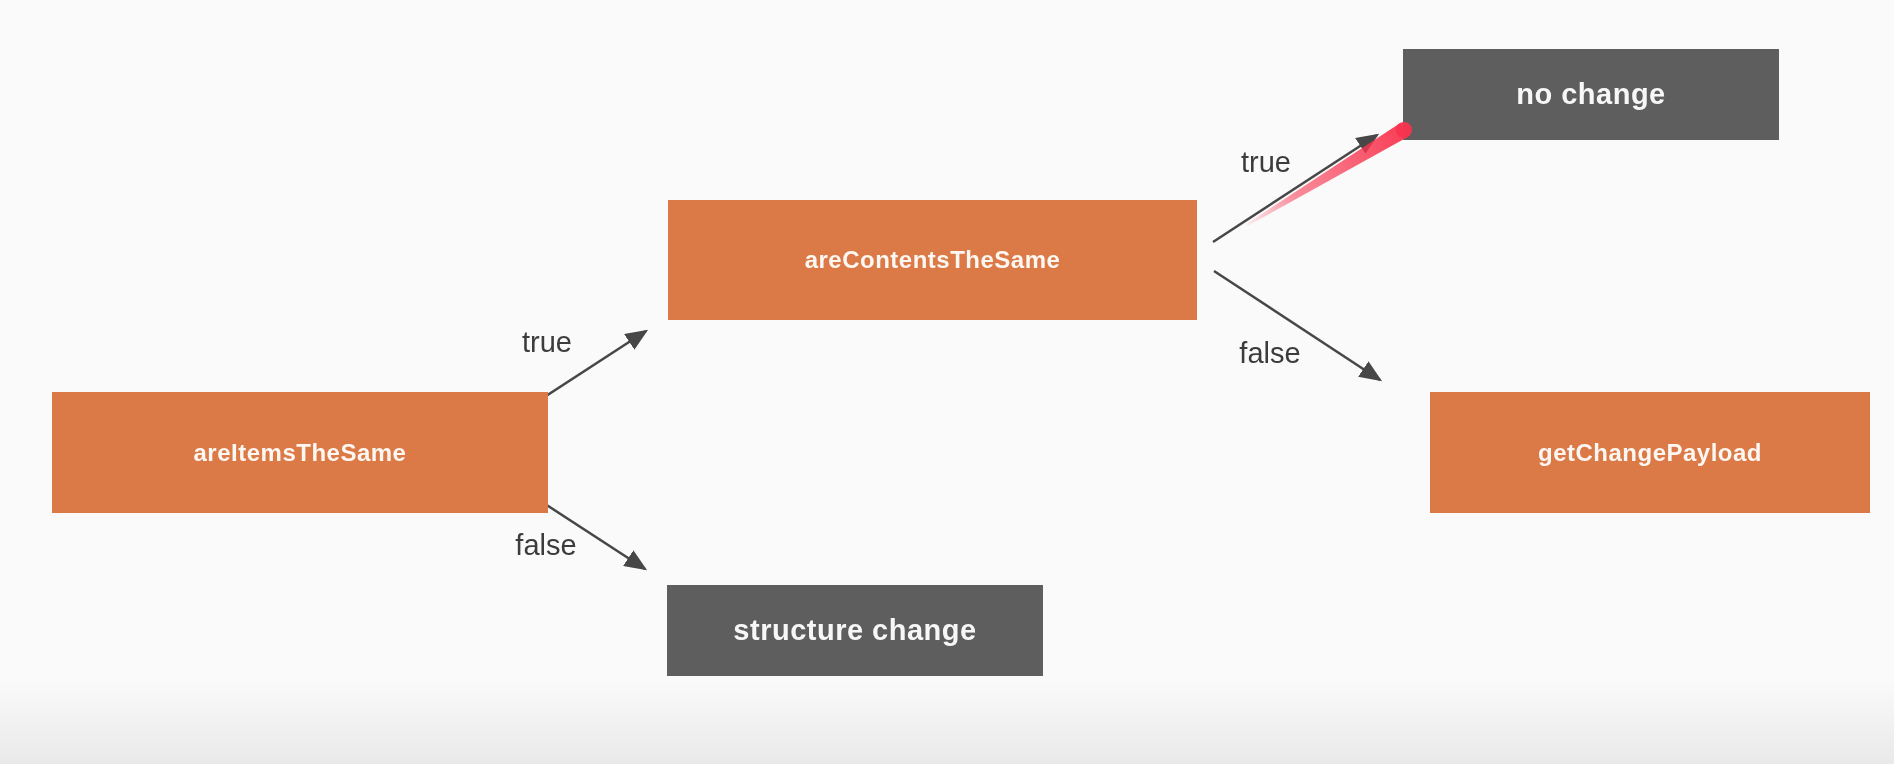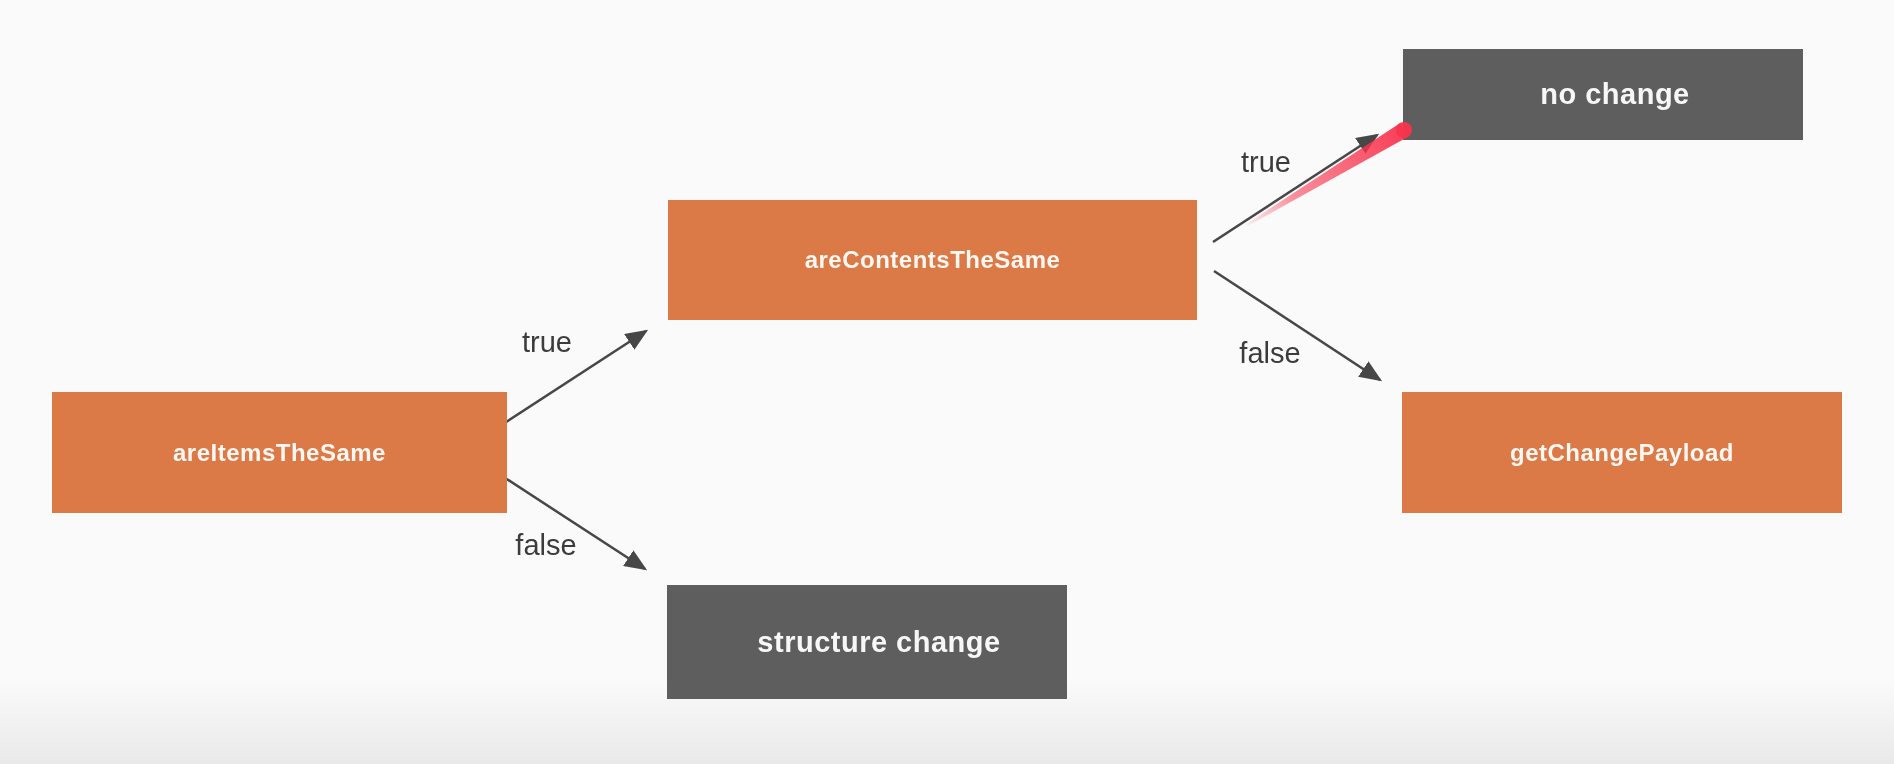--- a/index.html
+++ b/index.html
@@ -34,27 +34,26 @@
     letter-spacing: 0.5px;
   }
   .node--method {
     background: #db7a47;
     font-size: 24px;
   }
   .node--outcome {
     background: #5e5e5e;
     font-size: 29px;
     color: #f7f7f7;
-    padding-left: 24px;
   }
-  .n-are-items          { left: 52px;   top: 392px; width: 455px; height: 121px; }
+  .n-are-items          { left: 52px;   top: 392px; width: 496px; height: 121px; }
   .n-are-contents       { left: 668px;  top: 200px; width: 529px; height: 120px; }
   .n-no-change          { left: 1403px; top: 49px;  width: 376px; height: 91px;  }
   .n-get-change-payload { left: 1402px; top: 392px; width: 440px; height: 121px; }
-  .n-structure-change   { left: 667px;  top: 585px; width: 376px; height: 114px;  }
+  .n-structure-change   { left: 667px;  top: 585px; width: 376px; height: 91px;  }
   .edge-label {
     position: absolute;
     transform: translate(-50%, -50%);
     font-size: 29px;
     font-weight: 500;
     color: #3c3c3c;
     z-index: 20;
     white-space: nowrap;
     text-align: right;
   }
@@ -93,21 +92,21 @@
   </div>
 
   <div class="node node--method n-are-contents" style="background: rgb(219, 122, 71);">
     <span>areContentsTheSame</span>
   </div>
 
   <div class="node node--outcome n-no-change" style="background: rgb(94, 94, 94);">
     <span>no change</span>
   </div>
 
-  <div class="node node--method n-get-change-payload" style="background: rgb(219, 122, 71);">
+  <div class="node node--method n-get-change-payload" style="background: rgb(219, 122, 71); margin-left: 28px;">
     <span>getChangePayload</span>
   </div>
 
   <div class="node node--outcome n-structure-change" style="background: rgb(94, 94, 94);">
     <span>structure change</span>
   </div>
 
   <span class="edge-label l-true-left" style="color: rgb(60, 60, 60);">true</span>
   <span class="edge-label l-false-left" style="color: rgb(60, 60, 60);">false</span>
   <span class="edge-label l-true-right" style="color: rgb(60, 60, 60);">true</span>

